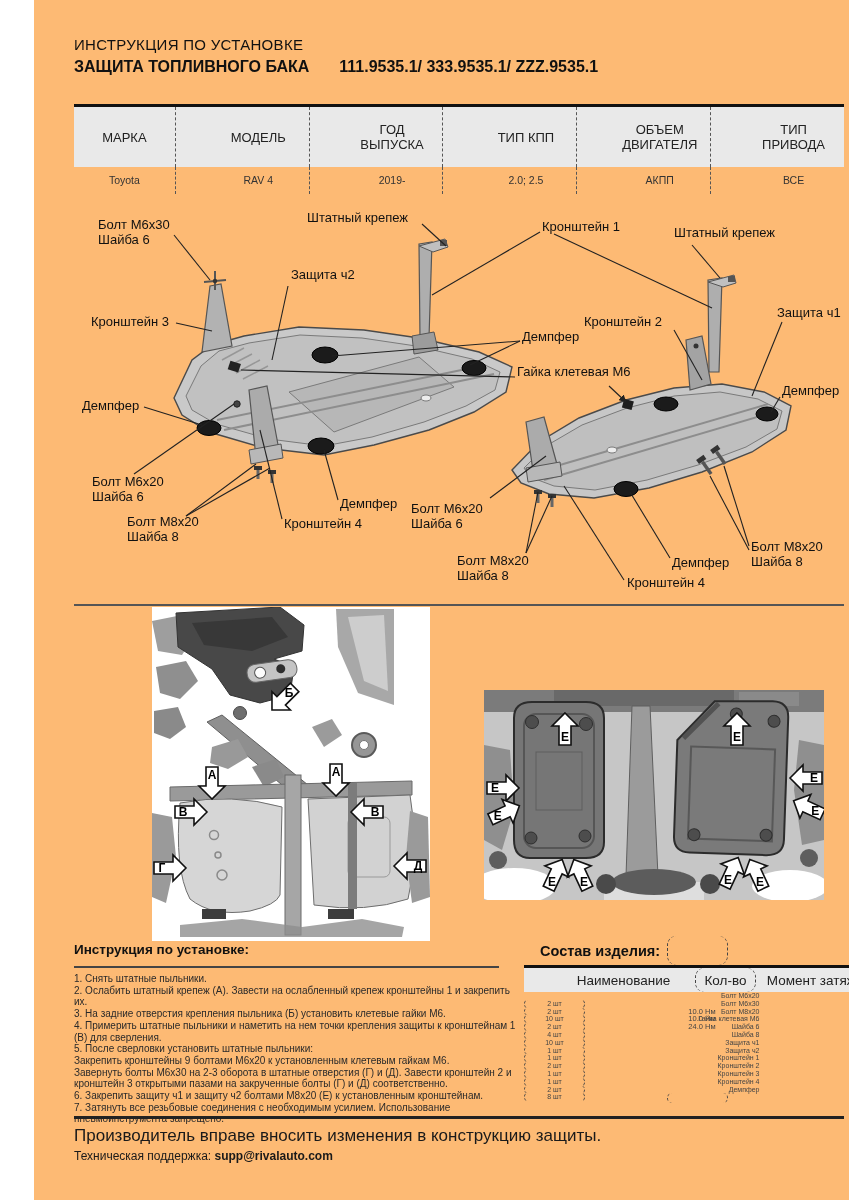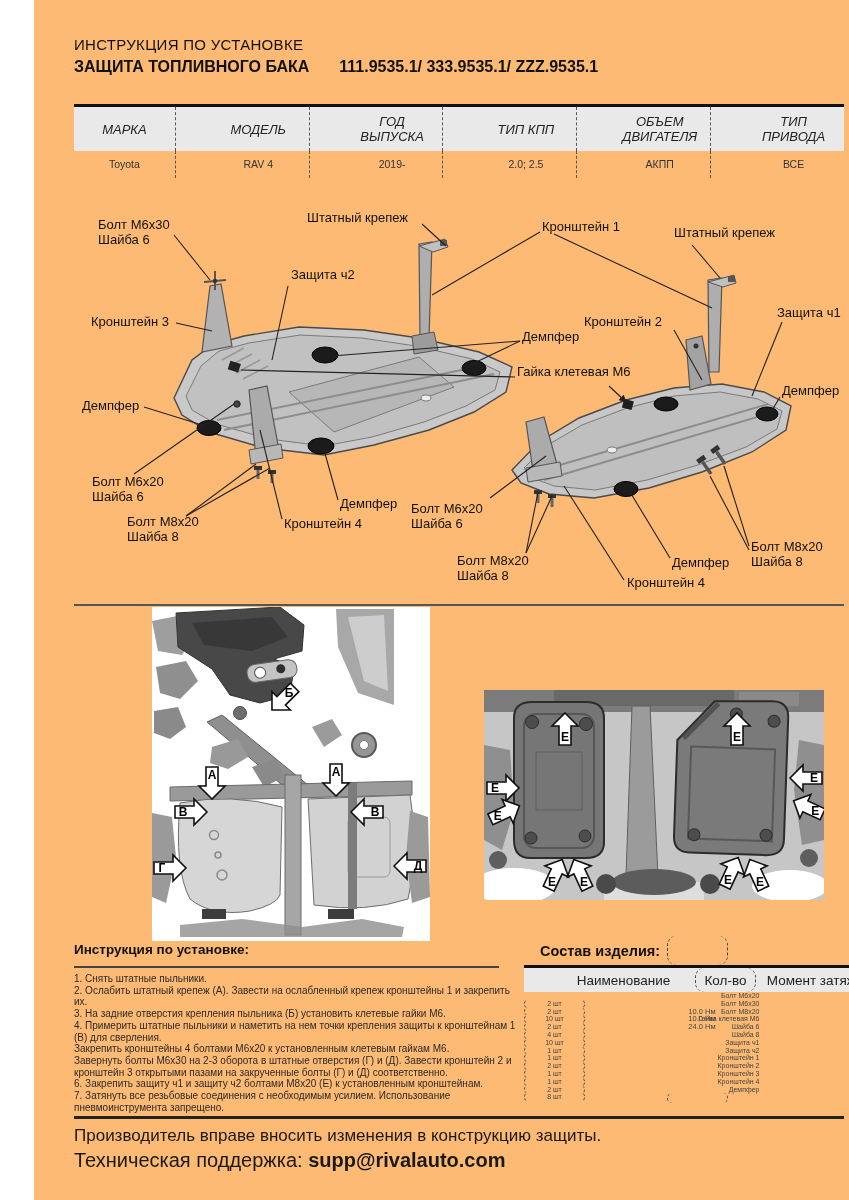--- a/index.html
+++ b/index.html
@@ -6,21 +6,21 @@
   .page{position:relative;width:849px;height:1200px;background:#fdba74;overflow:hidden;
         font-family:"Liberation Sans","DejaVu Sans",sans-serif;color:#1a1a1a;margin-left:34px;}
   
   .hdr{position:absolute;left:40px;top:36px;}
   .hdr-line1{font-size:15px;letter-spacing:.3px;color:#111;}
   .hdr-line2{margin-top:5px;font-size:16px;font-weight:bold;color:#111;}
   .partnums{margin-left:30px;}
   
   .spec{position:absolute;left:40px;top:104px;width:770px;border-top:3px solid #111;}
   .spec-row{display:flex;}
-  .spec-head{background:#e9e9e9;height:44px;font-style:italic;}
+  .spec-head{background:#e9e9e9;height:60px;}
   .spec-vals{height:27px;}
   .spec-cell{flex:1;display:flex;align-items:center;justify-content:center;text-align:center;
              white-space:pre-line;font-size:13px;line-height:15px;color:#222;}
   .spec-vals .spec-cell{font-size:10.5px;color:#333;}
   .spec-cell + .spec-cell{border-left:1px dashed #555;padding-left:32px;}
   
   .diagram{position:absolute;left:40px;top:198px;width:770px;height:406px;}
   .diagram svg{position:absolute;left:0;top:0;}
   #diagram-labels{position:absolute;left:0;top:0;width:100%;height:100%;}
   .dlabel{position:absolute;font-size:13px;line-height:14.5px;white-space:pre;color:#111;}
@@ -48,21 +48,21 @@
   .parts-title-row{height:29px;}
   .parts-title{font-size:14.5px;font-weight:bold;padding-left:16px;color:#111;}
   .parts-head{background:#e9e9e9;border-top:3px solid #111;height:24px;font-size:13.5px;color:#222;padding-left:28px;}
   .parts-head .pc1{text-align:center;}
   .prow{height:7.8px;font-size:7px;line-height:7.8px;color:#444;flex-direction:column;}
   .prow .pc1{text-align:right;padding-right:14px;}
   .prow .pc3{font-size:7.5px;color:#444;}
   .parts-tail{height:10px;}
   
   .foot1{position:absolute;left:40px;top:1126px;font-size:17px;color:#1a1a1a;}
-  .foot2{position:absolute;left:40px;top:1149px;font-size:20px;color:#1a1a1a;}
+  .foot2{position:absolute;left:40px;top:1149px;font-size:12px;color:#1a1a1a;}
   .foot2 .b{font-weight:bold;}
 </style>
 </head>
 <body>
 
 <div class="page">
 
   <div class="hdr">
     <div class="hdr-line1">ИНСТРУКЦИЯ ПО УСТАНОВКЕ</div>
     <div class="hdr-line2">
@@ -424,21 +424,22 @@
     </svg>
   </div>
 
   <div class="instr-head">Инструкция по установке:</div>
   <div class="instr-rule"></div>
   <div id="steps" class="steps">
       <div>1. Снять штатные пыльники.</div>
       <div>2. Ослабить штатный крепеж (А). Завести на ослабленный крепеж кронштейны 1 и закрепить их.</div>
       <div>3. На задние отверстия крепления пыльника (Б) установить клетевые гайки М6.</div>
       <div>4. Примерить штатные пыльники и наметить на нем точки крепления защиты к кронштейнам 1 (В) для сверления.</div>
-      <div>Закрепить кронштейны 4 болтами М6х20 к установленным клетевым гайкам М6.</div>
+      <div>5. После сверловки установить штатные пыльники:</div>
+      <div>Закрепить кронштейны 9 болтами М6х20 к установленным клетевым гайкам М6.</div>
       <div>Завернуть болты М6х30 на 2-3 оборота в штатные отверстия (Г) и (Д). Завести  кронштейн 2 и кронштейн 3 открытыми пазами на закрученные болты (Г) и (Д) соответственно.</div>
       <div>6. Закрепить защиту ч1 и защиту ч2 болтами М8х20 (Е) к установленным кронштейнам.</div>
       <div>7. Затянуть все резьбовые соединения с необходимым усилием. Использование пневмоинструмента запрещено.</div>
     </div>
 
   <div class="parts">
     <div class="parts-row parts-title-row">
       <div class="pc pc1 parts-title">Состав изделия:</div>
       <div class="pc pc2"></div>
       <div class="pc pc3"></div>

